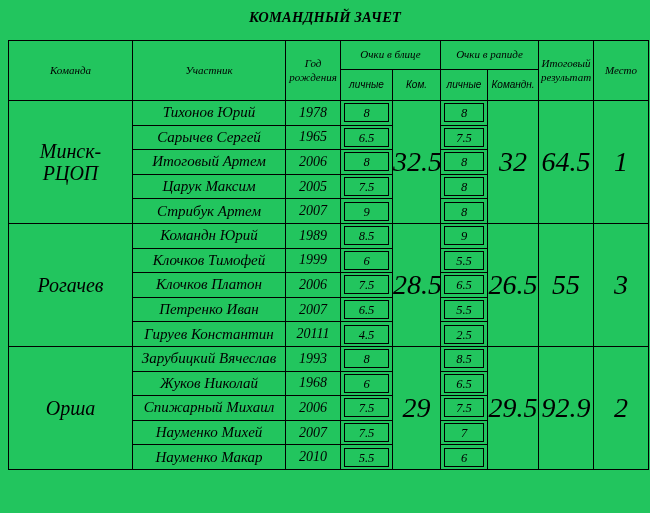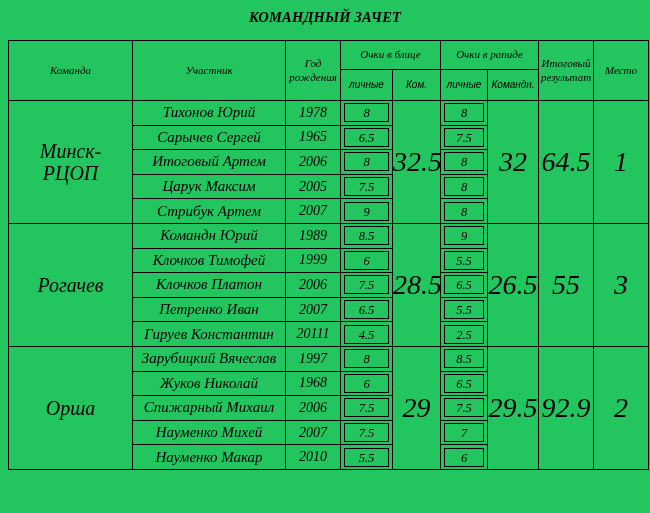--- a/index.html
+++ b/index.html
@@ -225,21 +225,21 @@
           <td class="score-td">
             <div class="score-box">4.5</div>
           </td>
           <td class="score-td">
             <div class="score-box">2.5</div>
           </td>
         </tr>
         <tr>
           <td class="team" rowspan="5">Орша</td>
           <td class="pname">Зарубицкий Вячеслав</td>
-          <td class="year">1997</td>
+          <td class="year">1993</td>
           <td class="score-td">
             <div class="score-box">8</div>
           </td>
           <td class="big" rowspan="5">29</td>
           <td class="score-td">
             <div class="score-box">8.5</div>
           </td>
           <td class="big" rowspan="5">29.5</td>
           <td class="big" rowspan="5">92.9</td>
           <td class="big" rowspan="5">2</td>

